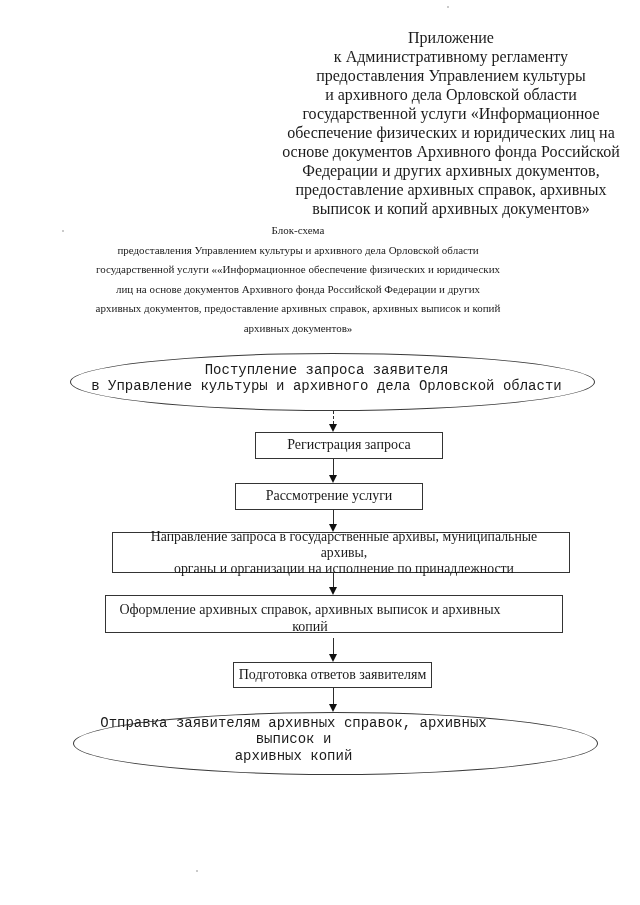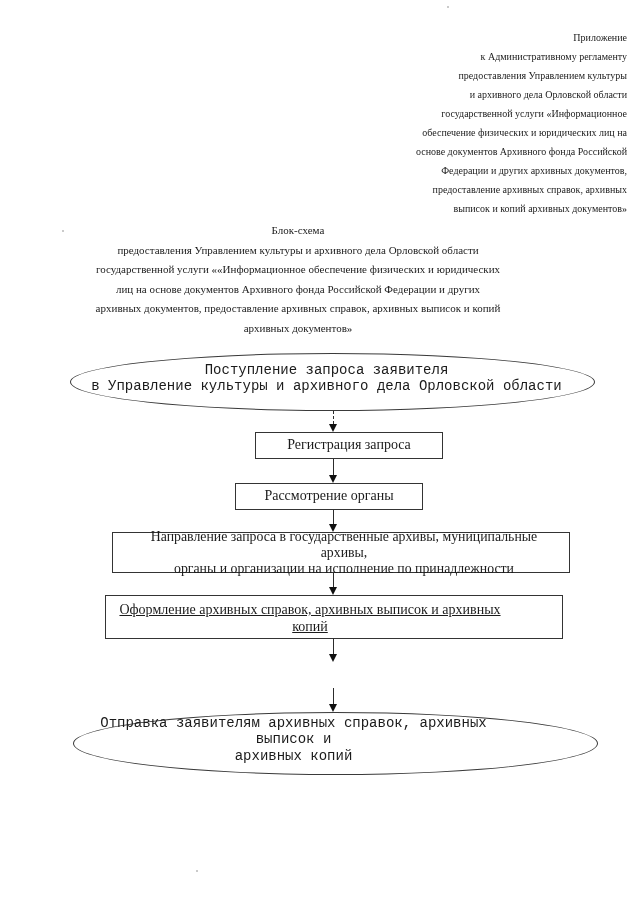--- a/index.html
+++ b/index.html
@@ -9,22 +9,22 @@
     font-family: "Liberation Serif", "DejaVu Serif", serif;
     color: #1b1b1b;
     position: relative;
     overflow: hidden;
   }
   .page { position: absolute; inset: 0; width: 640px; height: 905px; }
 
   .header-note {
     position: absolute;
     left: 275px; top: 28px; width: 352px;
-    text-align: right;
-    font-size: 10px; line-height: 19px;
+    text-align: center;
+    font-size: 16px; line-height: 19px;
     white-space: pre-line;
   }
 
   .title-block {
     position: absolute;
     left: 18px; top: 221px; width: 560px;
     text-align: center;
     font-size: 11px; line-height: 19.5px;
     white-space: pre-line;
   }
@@ -38,21 +38,21 @@
     box-sizing: border-box;
     background: #ffffff;
   }
   .rect { border: 1.4px solid #343434; }
   .ellipse { border: 1.4px solid #3a3a3a; border-radius: 50%; font-family: Liberation Mono, monospace; }
 
   .node.start  { left: 70px;  top: 353px; width: 525px; height: 58px; padding: 0 12px 8px 0; }
   .node.step1  { left: 235px; top: 432px; width: 188px; height: 27px; margin-left: 20px; }
   .node.step2  { left: 235px; top: 483px; width: 188px; height: 27px; }
   .node.step3  { left: 112px; top: 532px; width: 458px; height: 41px; font-size: 13.8px; line-height: 16px; padding-right: 14px; padding-left: 20px; }
-  .node.step4  { left: 105px; top: 595px; width: 458px; height: 44px; align-items: flex-start; padding: 6px 58px 0 10px; text-decoration: underline; }
+  .node.step4  { left: 105px; top: 595px; width: 458px; height: 38px; align-items: flex-start; padding: 6px 58px 0 10px; }
   .node.step5  { left: 233px; top: 662px; width: 199px; height: 26px; }
   .node.end    { left: 73px;  top: 712px; width: 525px; height: 63px; padding: 0 84px 8px 0; }
 
   .arrow {
     position: absolute;
     width: 10px;
     display: flex; flex-direction: column; align-items: center;
   }
   .arrow-line { flex: 1; width: 0; border-left: 1.3px solid #2c2c2c; }
   .arrow-line.dashed { border-left-style: dashed; }
@@ -96,21 +96,21 @@
     <div class="arrow-head"></div>
   </div>
 
   <div class="node rect step1">Регистрация запроса</div>
 
   <div class="arrow" style="left:328px; top:459px; height:24px">
     <div class="arrow-line"></div>
     <div class="arrow-head"></div>
   </div>
 
-  <div class="node rect step2">Рассмотрение органы</div>
+  <div class="node rect step2">Рассмотрение услуги</div>
 
   <div class="arrow" style="left:328px; top:510px; height:22px">
     <div class="arrow-line"></div>
     <div class="arrow-head"></div>
   </div>
 
   <div class="node rect step3">Направление запроса в государственные архивы, муниципальные архивы,
 органы и организации на исполнение по принадлежности</div>
 
   <div class="arrow" style="left:328px; top:573px; height:22px">
@@ -118,20 +118,21 @@
     <div class="arrow-head"></div>
   </div>
 
   <div class="node rect step4">Оформление архивных справок, архивных выписок и архивных копий</div>
 
   <div class="arrow" style="left:328px; top:638px; height:24px">
     <div class="arrow-line"></div>
     <div class="arrow-head"></div>
   </div>
 
+  <div class="node rect step5">Подготовка ответов заявителям</div>
 
   <div class="arrow" style="left:328px; top:688px; height:24px">
     <div class="arrow-line"></div>
     <div class="arrow-head"></div>
   </div>
 
   <div class="node ellipse end">Отправка заявителям архивных справок, архивных выписок и
 архивных копий</div>
 
   <div class="speck" style="left:447px; top:6px; width:2px; height:2px;"></div>

